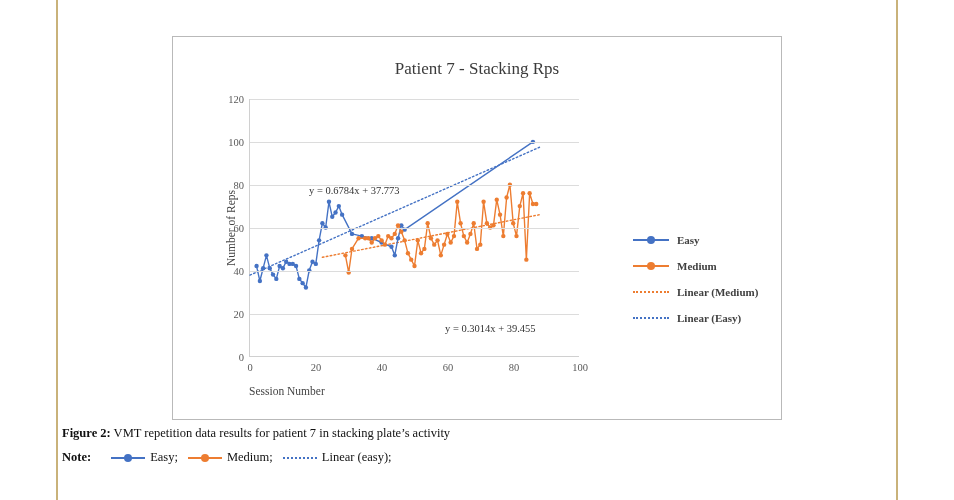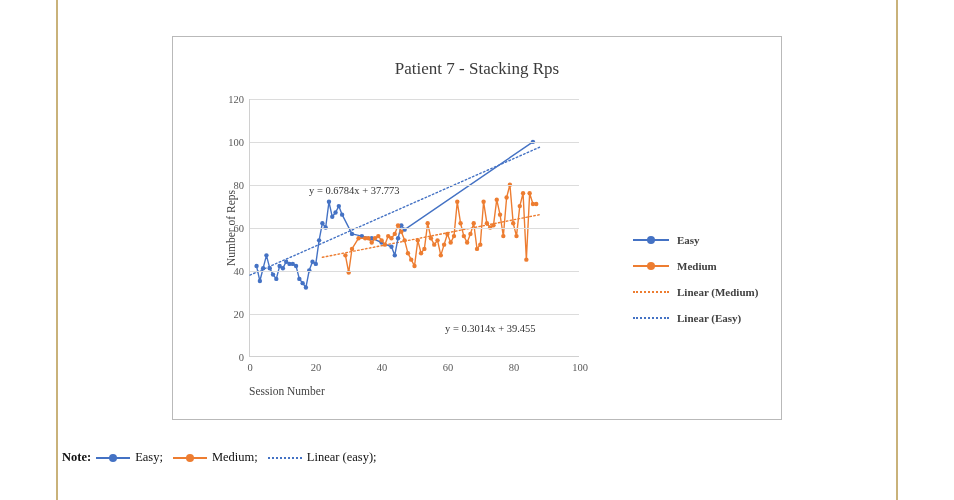--- a/index.html
+++ b/index.html
@@ -111,21 +111,21 @@
     line-height:1.5;
   }
   #caption b{font-weight:bold;}
   #note-row{
     position:absolute;
     left:62px;top:450px;
     display:flex;align-items:center;
     font-size:12.5px;color:#111;
     font-family:"Liberation Serif", serif;
   }
-  #note-row .note-label{font-weight:bold;margin-right:5px;}
+  #note-row .note-label{font-weight:bold;margin-right:20px;}
   .note-item{display:flex;align-items:center;margin-right:10px;}
   .note-key{position:relative;width:34px;height:12px;margin-right:5px;flex:0 0 34px;}
   .note-key .nline{position:absolute;left:0;top:5px;width:34px;height:2px;}
   .note-key .ndot{position:absolute;left:13px;top:2px;width:8px;height:8px;border-radius:50%;}
   .note-key .ndotline{position:absolute;left:0;top:5px;width:34px;height:0;border-top:2px dotted;}
 </style>
 </head>
 <body>
 
 <div id="page">
@@ -289,20 +289,23 @@
       </div>
       <div class="legend-row">
         <span class="legend-key">
           <span class="legend-dotline" style="border-top-color:#4472c4"></span>
         </span>
         <span class="legend-label">Linear  (Easy)</span>
       </div>
     </div>
   </div>
 
+  <div id="caption">
+    <b>Figure 2:</b><span> VMT repetition data results for patient 7 in stacking plate’s activity</span>
+  </div>
 
   <div id="note-row">
     <span class="note-label">Note:</span>
 
     <span class="note-item">
       <span class="note-key">
         <span class="nline" style="background:#4472c4"></span>
         <span class="ndot" style="background:#4472c4"></span>
       </span>
       <span>Easy;</span>

